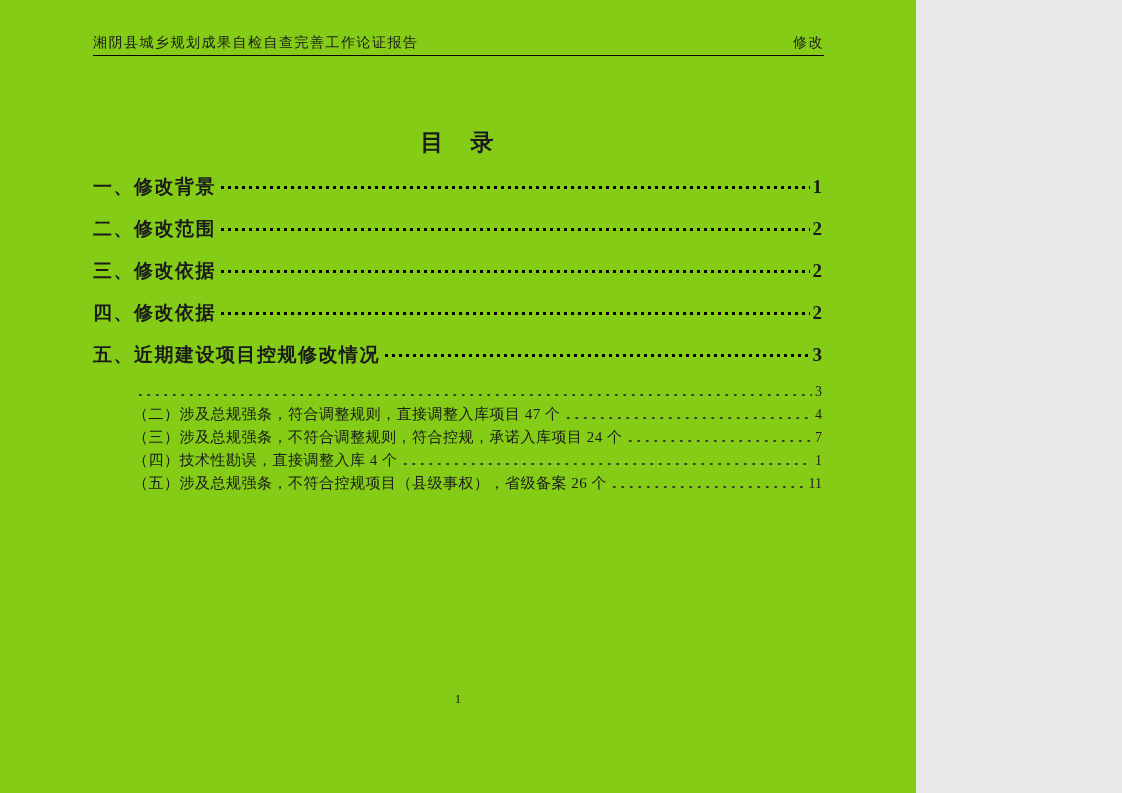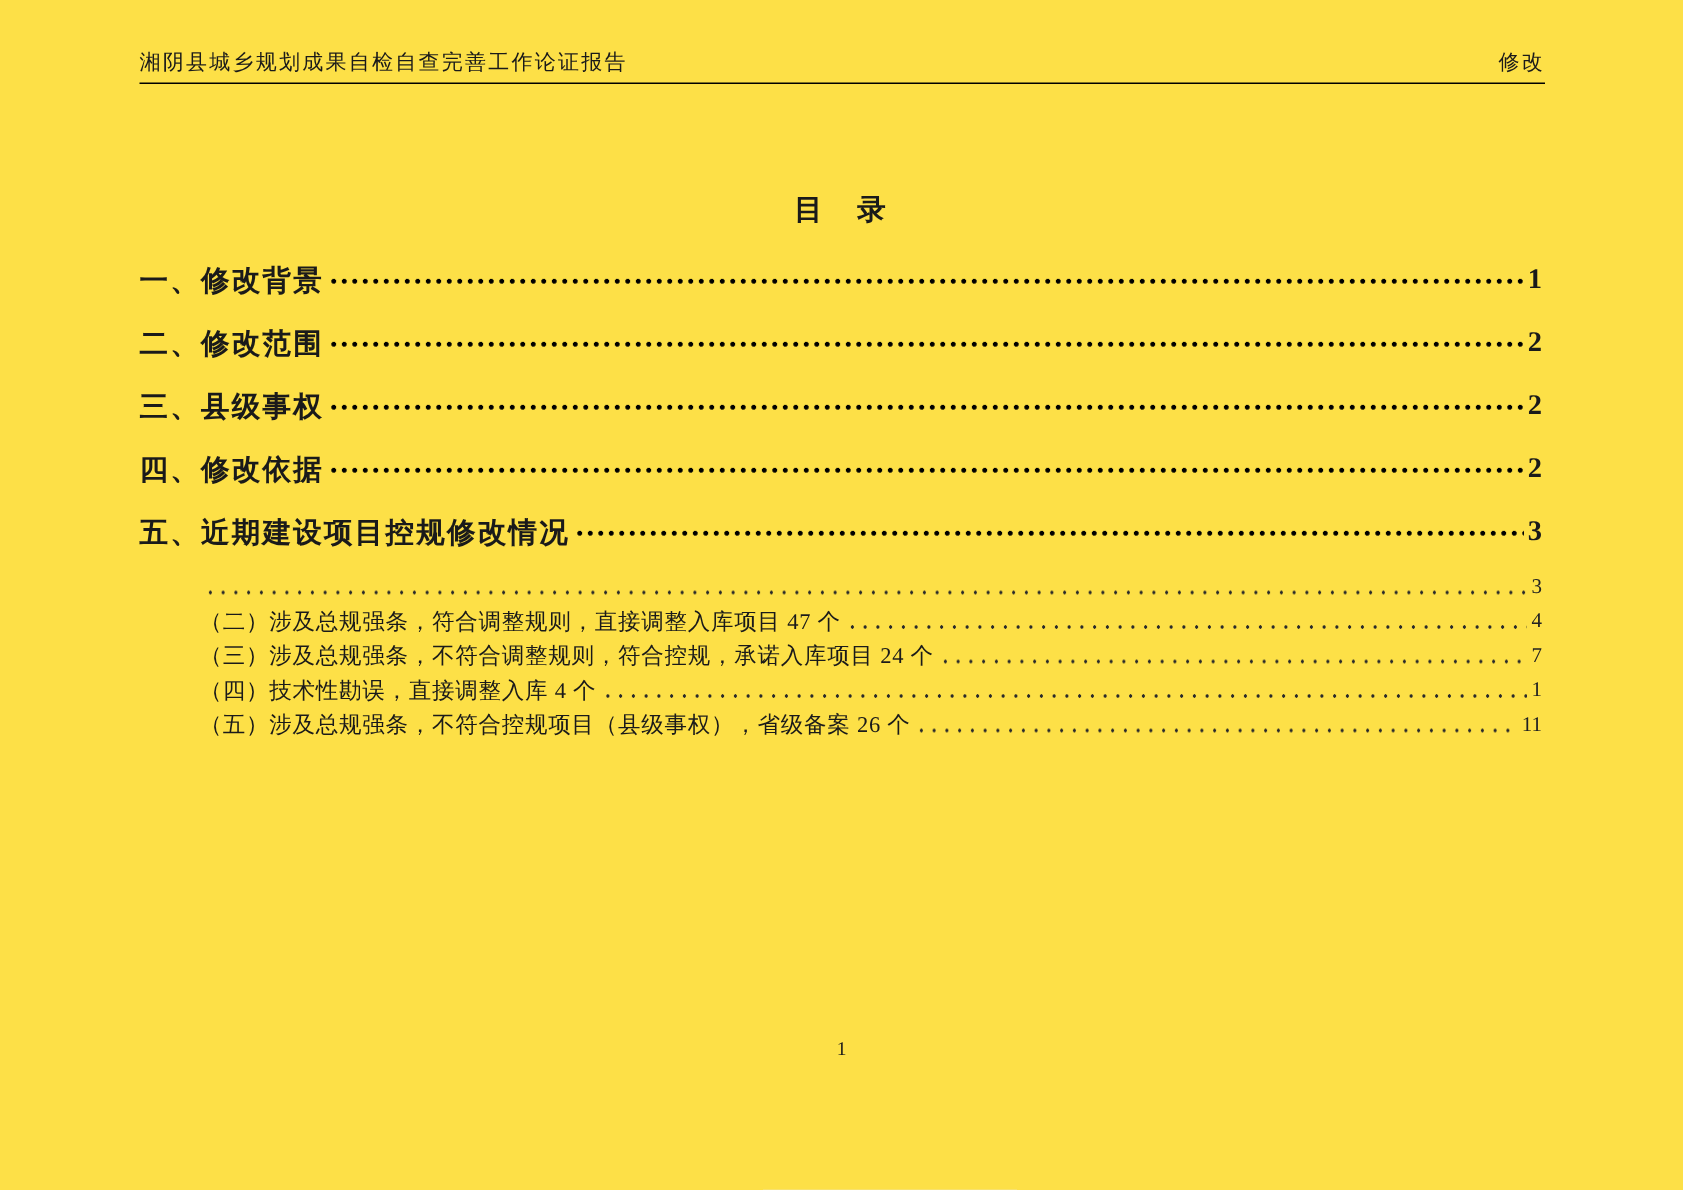--- a/index.html
+++ b/index.html
@@ -1,32 +1,32 @@
 <!DOCTYPE html>
 <html><head>
 <meta charset="utf-8">
 <style>
   * { margin:0; padding:0; box-sizing:border-box; }
   html,body { width:1122px; height:793px; }
   body { font-family:"Liberation Serif","DejaVu Serif",serif; background:#e8e8e8; }
   .page {
-    position:relative; width:1122px; height:793px; background:#fde047;
+    position:relative; width:916px; height:793px; background:#84cc16;
     color:#1a1a1a; overflow:hidden;
   }
   
   .header {
     position:absolute; top:33px; left:93px; right:92px;
     display:flex; justify-content:space-between; align-items:flex-end;
     border-bottom:1.5px solid #000; padding-bottom:3px;
     font-size:14px; letter-spacing:1.5px; line-height:19px;
   }
   
   .doc-title {
     position:absolute; top:127px; left:0; width:100%;
-    text-align:center; font-size:19px; font-weight:700;
+    text-align:center; font-size:23px; font-weight:700;
     letter-spacing:2px; white-space:pre;
   }
   
   .toc { position:absolute; top:176px; left:93px; right:94px; }
   .row { display:flex; align-items:center; }
   .l1 { height:22px; margin-bottom:20px; font-size:19px; font-weight:700; letter-spacing:1.5px; }
   .l1.has-subs { margin-bottom:14px; }
   .l1.after-subs { margin-top:5px; margin-bottom:0; }
   .l2 { height:23px; margin-bottom:0; font-size:15px; font-weight:400; letter-spacing:0.5px; padding-left:40px; }
   .label { white-space:nowrap; }
@@ -68,21 +68,21 @@
       <span class="pagenum">1</span>
     </div>
 
     <div class="row l1">
       <span class="label">二、修改范围</span>
       <span class="leader"></span>
       <span class="pagenum">2</span>
     </div>
 
     <div class="row l1">
-      <span class="label">三、县级事权</span>
+      <span class="label">三、修改依据</span>
       <span class="leader"></span>
       <span class="pagenum">2</span>
     </div>
 
     <div class="row l1">
       <span class="label">四、修改依据</span>
       <span class="leader"></span>
       <span class="pagenum">2</span>
     </div>
 

